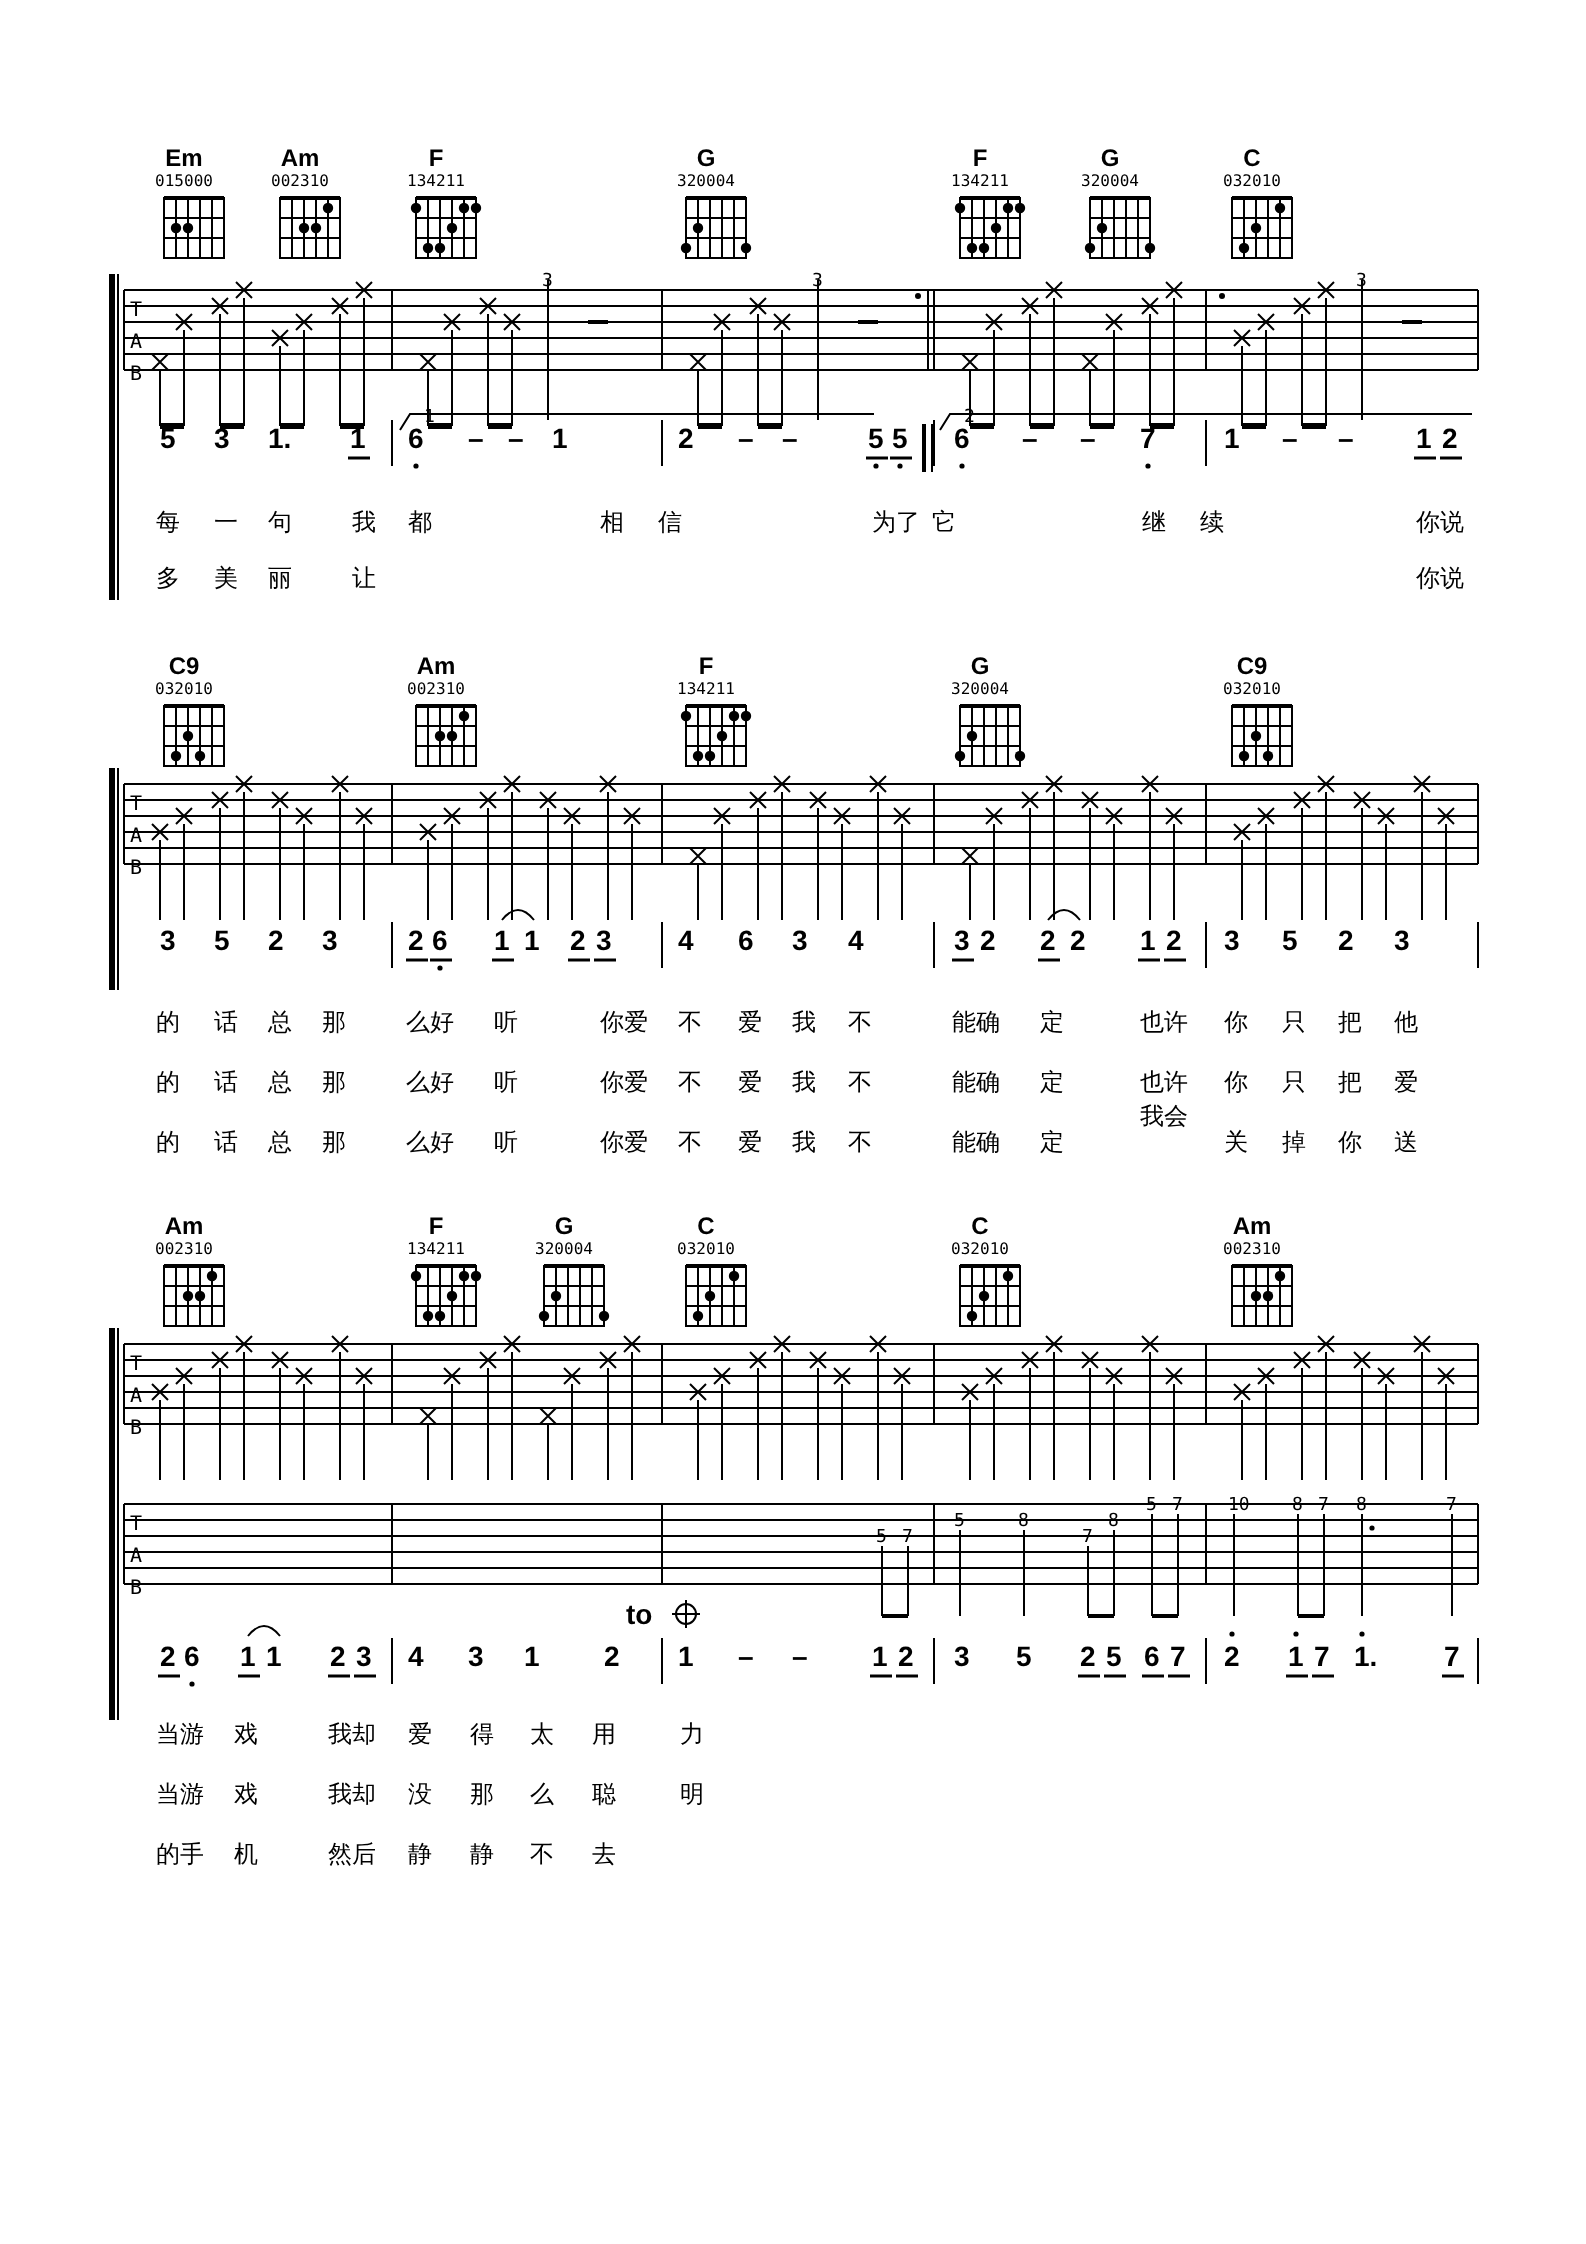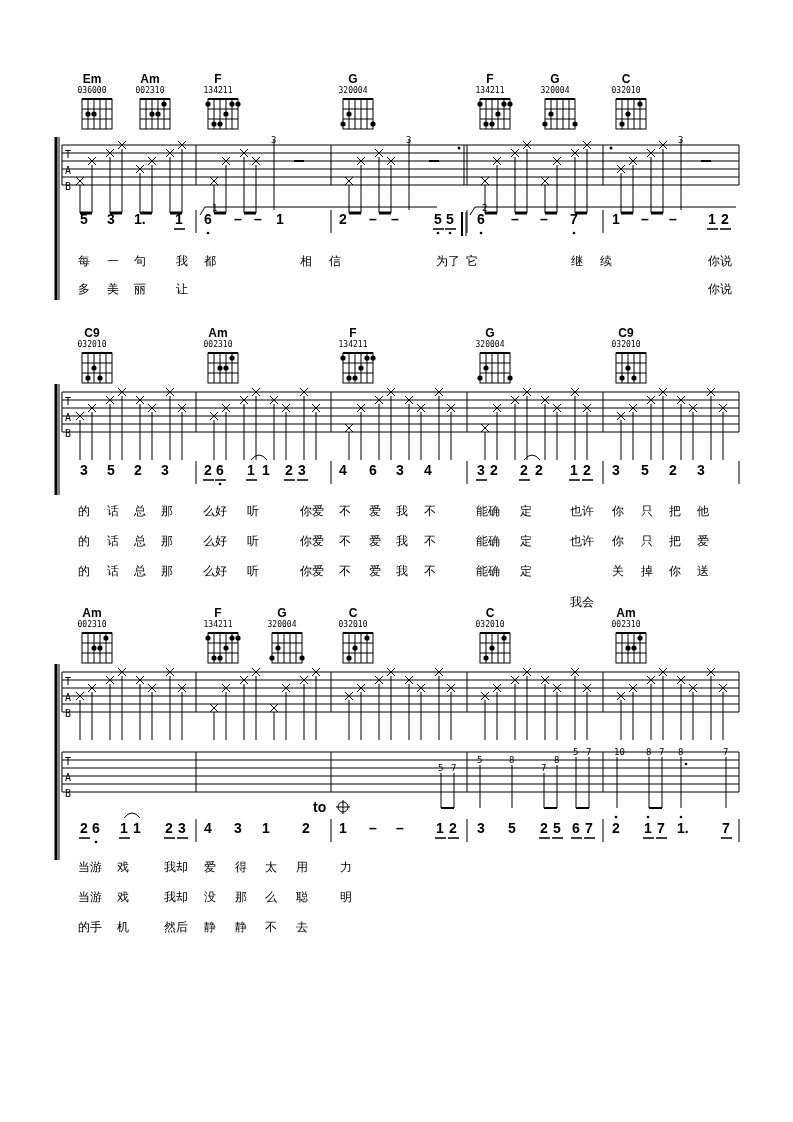--- a/index.html
+++ b/index.html
@@ -621,21 +621,21 @@
     <line x1="544" y1="808" x2="557" y2="808" stroke="#000" stroke-width="2"></line>
     <line x1="576" y1="808" x2="589" y2="808" stroke="#000" stroke-width="2"></line>
     <line x1="649" y1="808" x2="662" y2="808" stroke="#000" stroke-width="2"></line>
     <circle cx="686" cy="764" r="1.3" fill="#000"></circle>
     <circle cx="343" cy="807" r="5" fill="none" stroke="#000"></circle>
     <line x1="343" y1="800" x2="343" y2="814" stroke="#000" stroke-width="1"></line>
     <line x1="336" y1="807" x2="350" y2="807" stroke="#000" stroke-width="1"></line>
   </svg>
 <div id="textlayer">
     <div class="cname" style="left: 72px; top: 72px;">Em</div>
-    <div class="cfing" style="left: 72px; top: 86px;">036000</div>
+    <div class="cfing" style="left: 72px; top: 86px;">015000</div>
     <div class="cname" style="left: 130px; top: 72px;">Am</div>
     <div class="cfing" style="left: 130px; top: 86px;">002310</div>
     <div class="cname" style="left: 198px; top: 72px;">F</div>
     <div class="cfing" style="left: 198px; top: 86px;">134211</div>
     <div class="cname" style="left: 333px; top: 72px;">G</div>
     <div class="cfing" style="left: 333px; top: 86px;">320004</div>
     <div class="cname" style="left: 470px; top: 72px;">F</div>
     <div class="cfing" style="left: 470px; top: 86px;">134211</div>
     <div class="cname" style="left: 535px; top: 72px;">G</div>
     <div class="cfing" style="left: 535px; top: 86px;">320004</div>
@@ -756,21 +756,21 @@
     <div class="lyric" style="left: 161px; top: 563px;">那</div>
     <div class="lyric" style="left: 203px; top: 563px;">么好</div>
     <div class="lyric" style="left: 247px; top: 563px;">听</div>
     <div class="lyric" style="left: 300px; top: 563px;">你爱</div>
     <div class="lyric" style="left: 339px; top: 563px;">不</div>
     <div class="lyric" style="left: 369px; top: 563px;">爱</div>
     <div class="lyric" style="left: 396px; top: 563px;">我</div>
     <div class="lyric" style="left: 424px; top: 563px;">不</div>
     <div class="lyric" style="left: 476px; top: 563px;">能确</div>
     <div class="lyric" style="left: 520px; top: 563px;">定</div>
-    <div class="lyric" style="left: 570px; top: 594px;">我会</div>
+    <div class="lyric" style="left: 570px; top: 550px;">我会</div>
     <div class="lyric" style="left: 612px; top: 563px;">关</div>
     <div class="lyric" style="left: 641px; top: 563px;">掉</div>
     <div class="lyric" style="left: 669px; top: 563px;">你</div>
     <div class="lyric" style="left: 697px; top: 563px;">送</div>
     <div class="cname" style="left: 72px; top: 606px;">Am</div>
     <div class="cfing" style="left: 72px; top: 620px;">002310</div>
     <div class="cname" style="left: 198px; top: 606px;">F</div>
     <div class="cfing" style="left: 198px; top: 620px;">134211</div>
     <div class="cname" style="left: 262px; top: 606px;">G</div>
     <div class="cfing" style="left: 262px; top: 620px;">320004</div>

